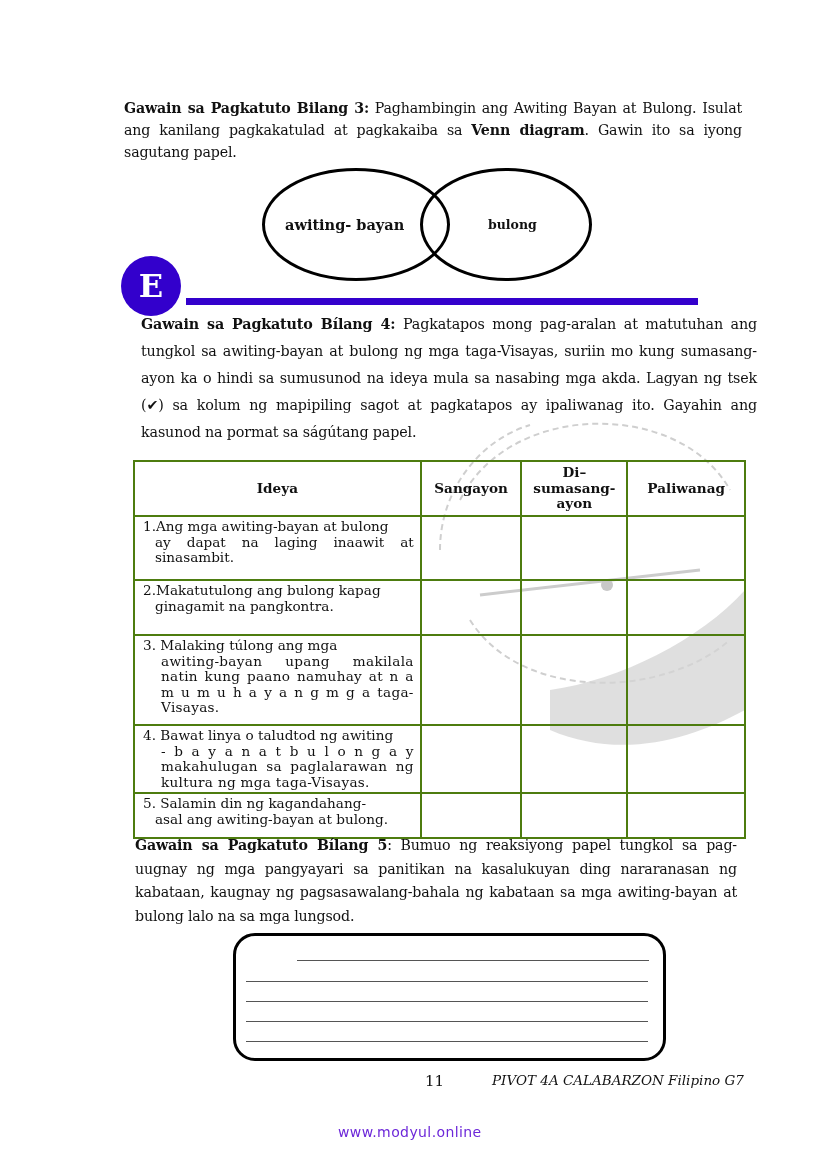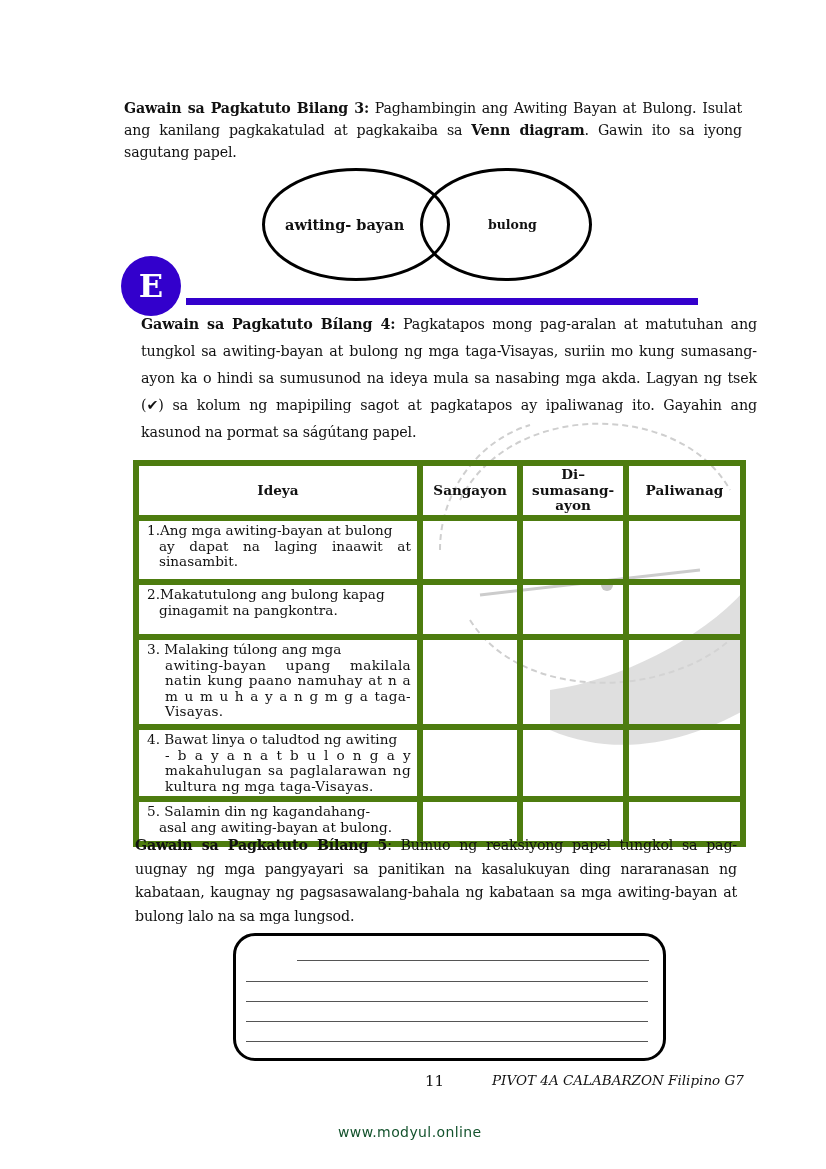--- a/index.html
+++ b/index.html
@@ -70,21 +70,21 @@
     
     table.ideya {
       position: absolute;
       left: 133px; top: 460px;
       width: 613px;
       border-collapse: collapse;
       font-size: 13.6px;
       line-height: 15.5px;
     }
     table.ideya th, table.ideya td {
-      border: 6px solid #4d7c0f;
+      border: 2px solid #4d7c0f;
       padding: 0;
       vertical-align: middle;
     }
     table.ideya th {
       font-weight: bold;
       text-align: center;
       font-size: 13.6px;
     }
     table.ideya td.idea {
       text-align: justify;
@@ -123,21 +123,21 @@
       font-size: 13.5px;
       font-style: italic;
       white-space: nowrap;
       text-align: right;
     }
     .website {
       position: absolute;
       left: 338px; top: 1124px;
       font-family: "DejaVu Sans", sans-serif;
       font-size: 14px;
-      color: #14532d;
+      color: #6d28d9;
       letter-spacing: 0.4px;
     }
   </style>
 </head>
 <body>
 
 <div class="para" style="left:124px; top:97px; width:618px;">
   <b>Gawain sa Pagkatuto Bilang 3:</b><span> Paghambingin ang Awiting Bayan at Bulong. Isulat ang kanilang pagkakatulad at pagkakaiba sa </span><b>Venn diagram</b><span>. Gawin ito sa iyong sagutang papel.</span>
 </div>
 

